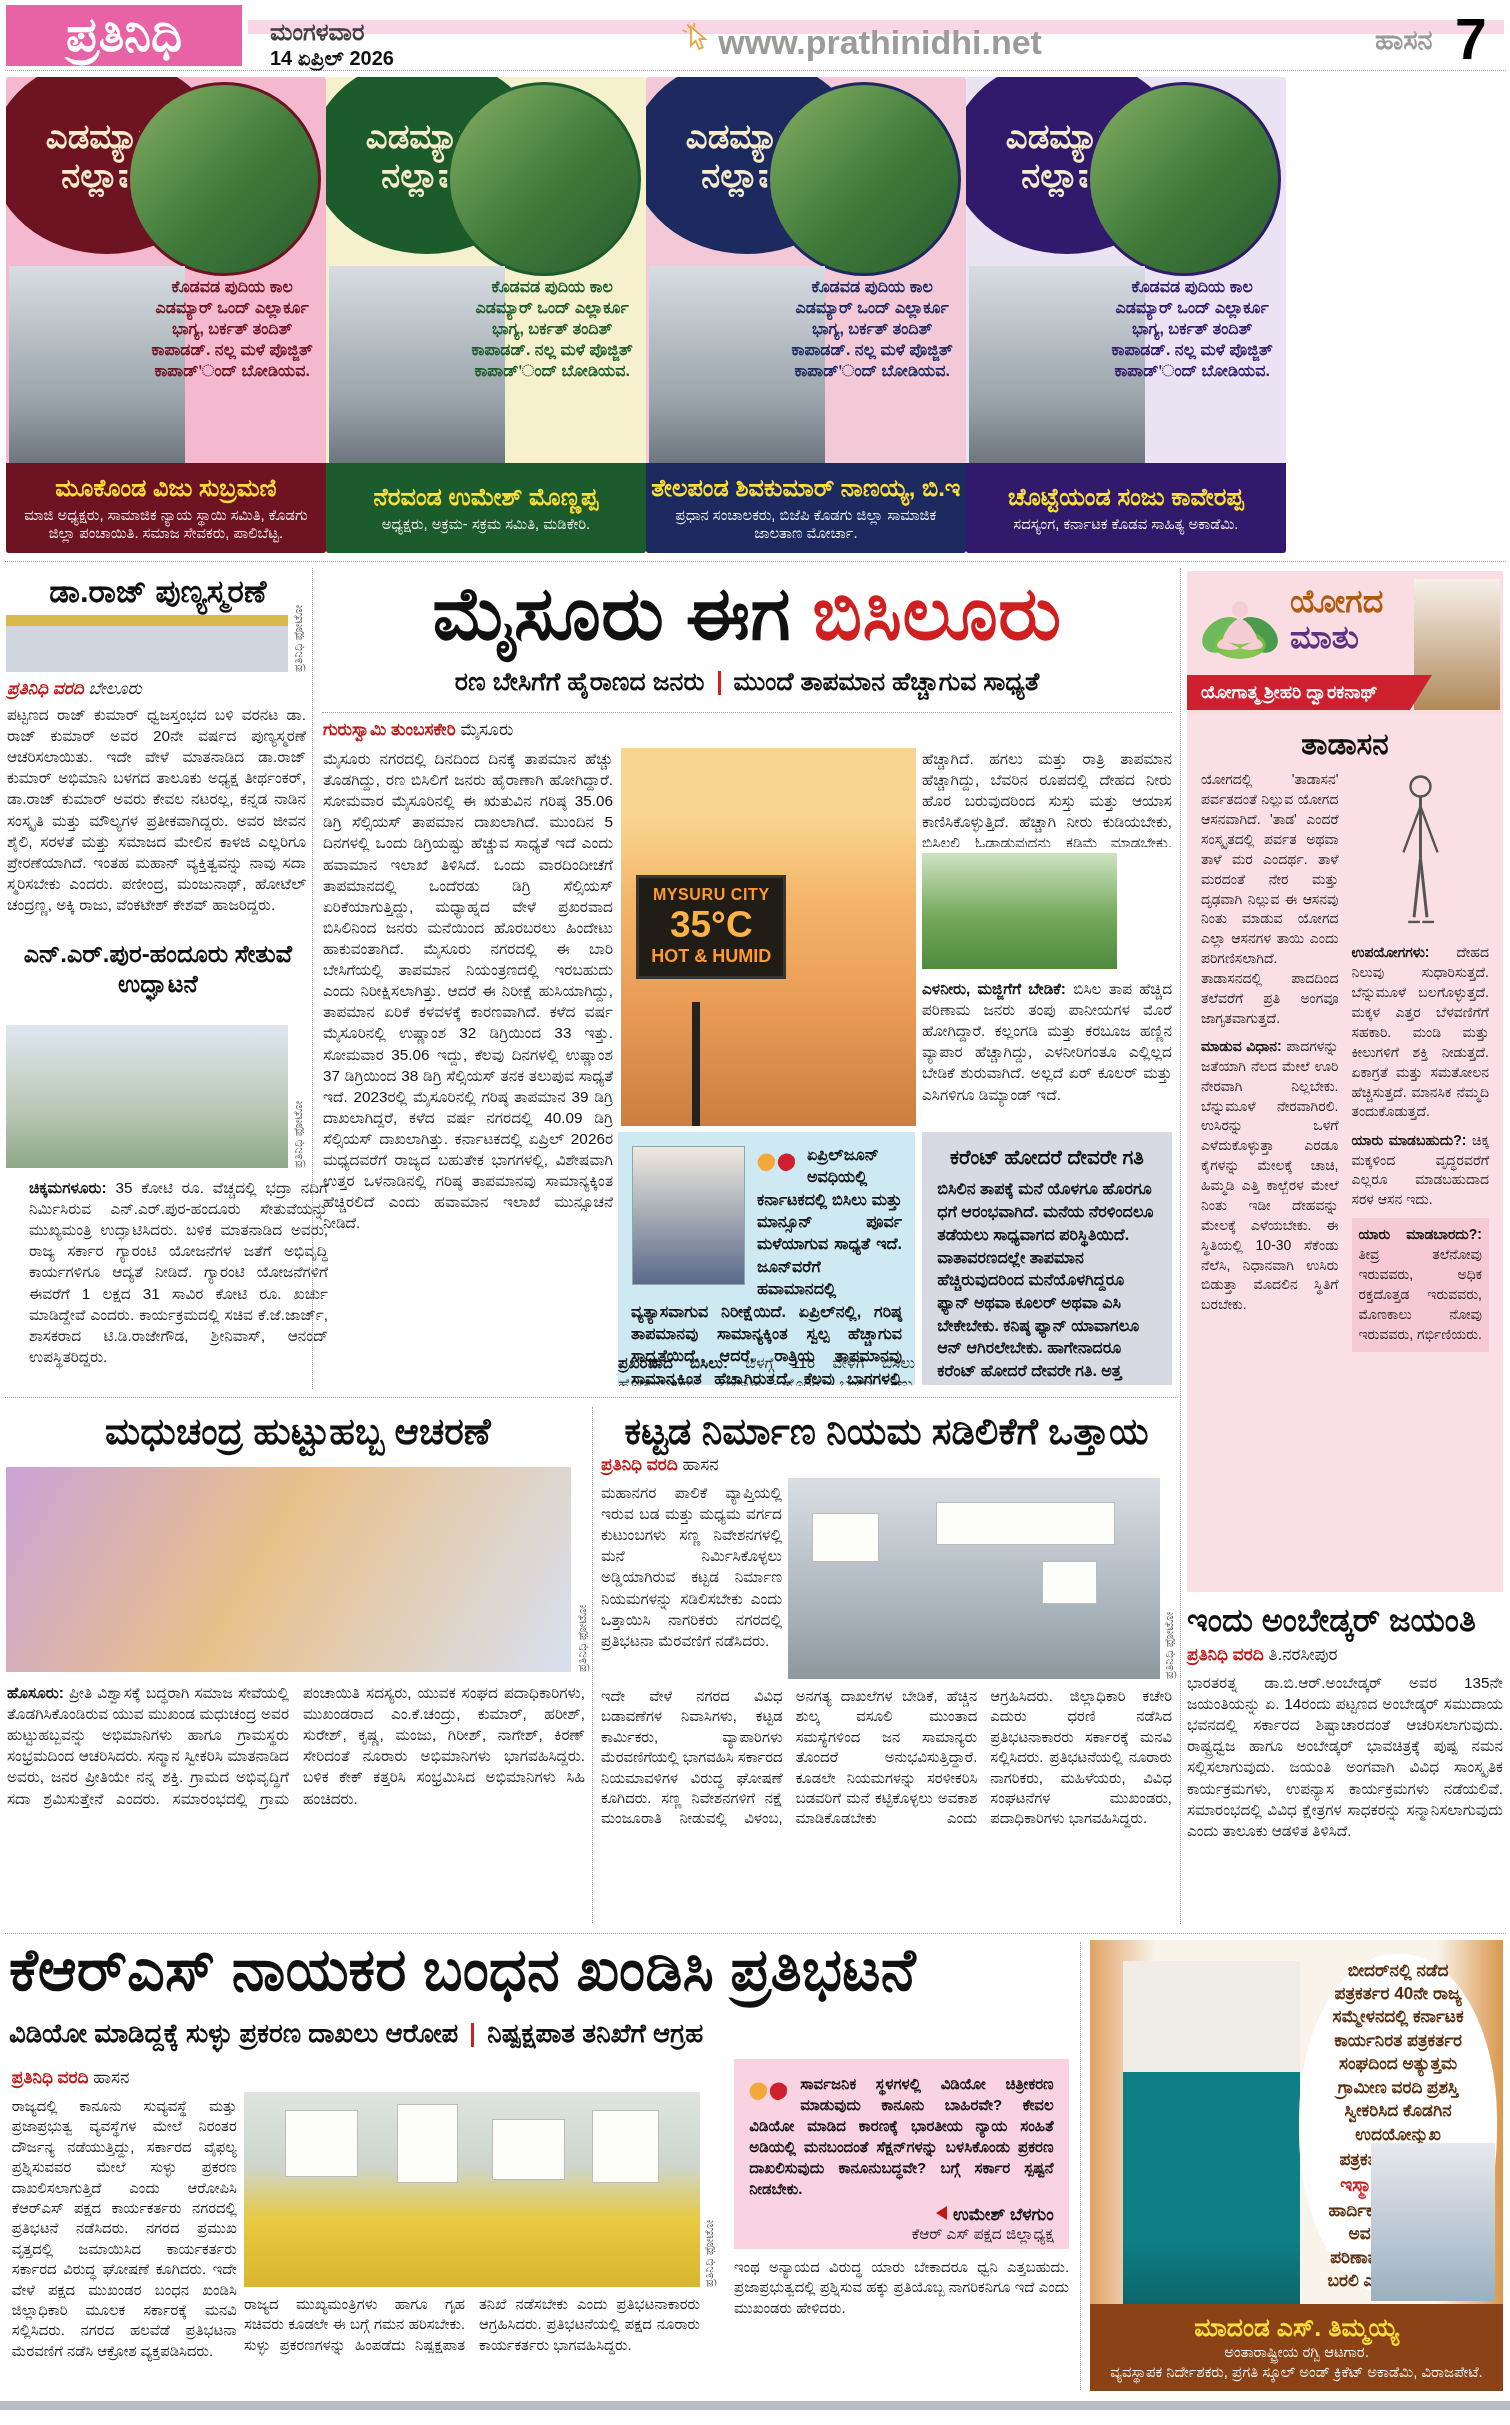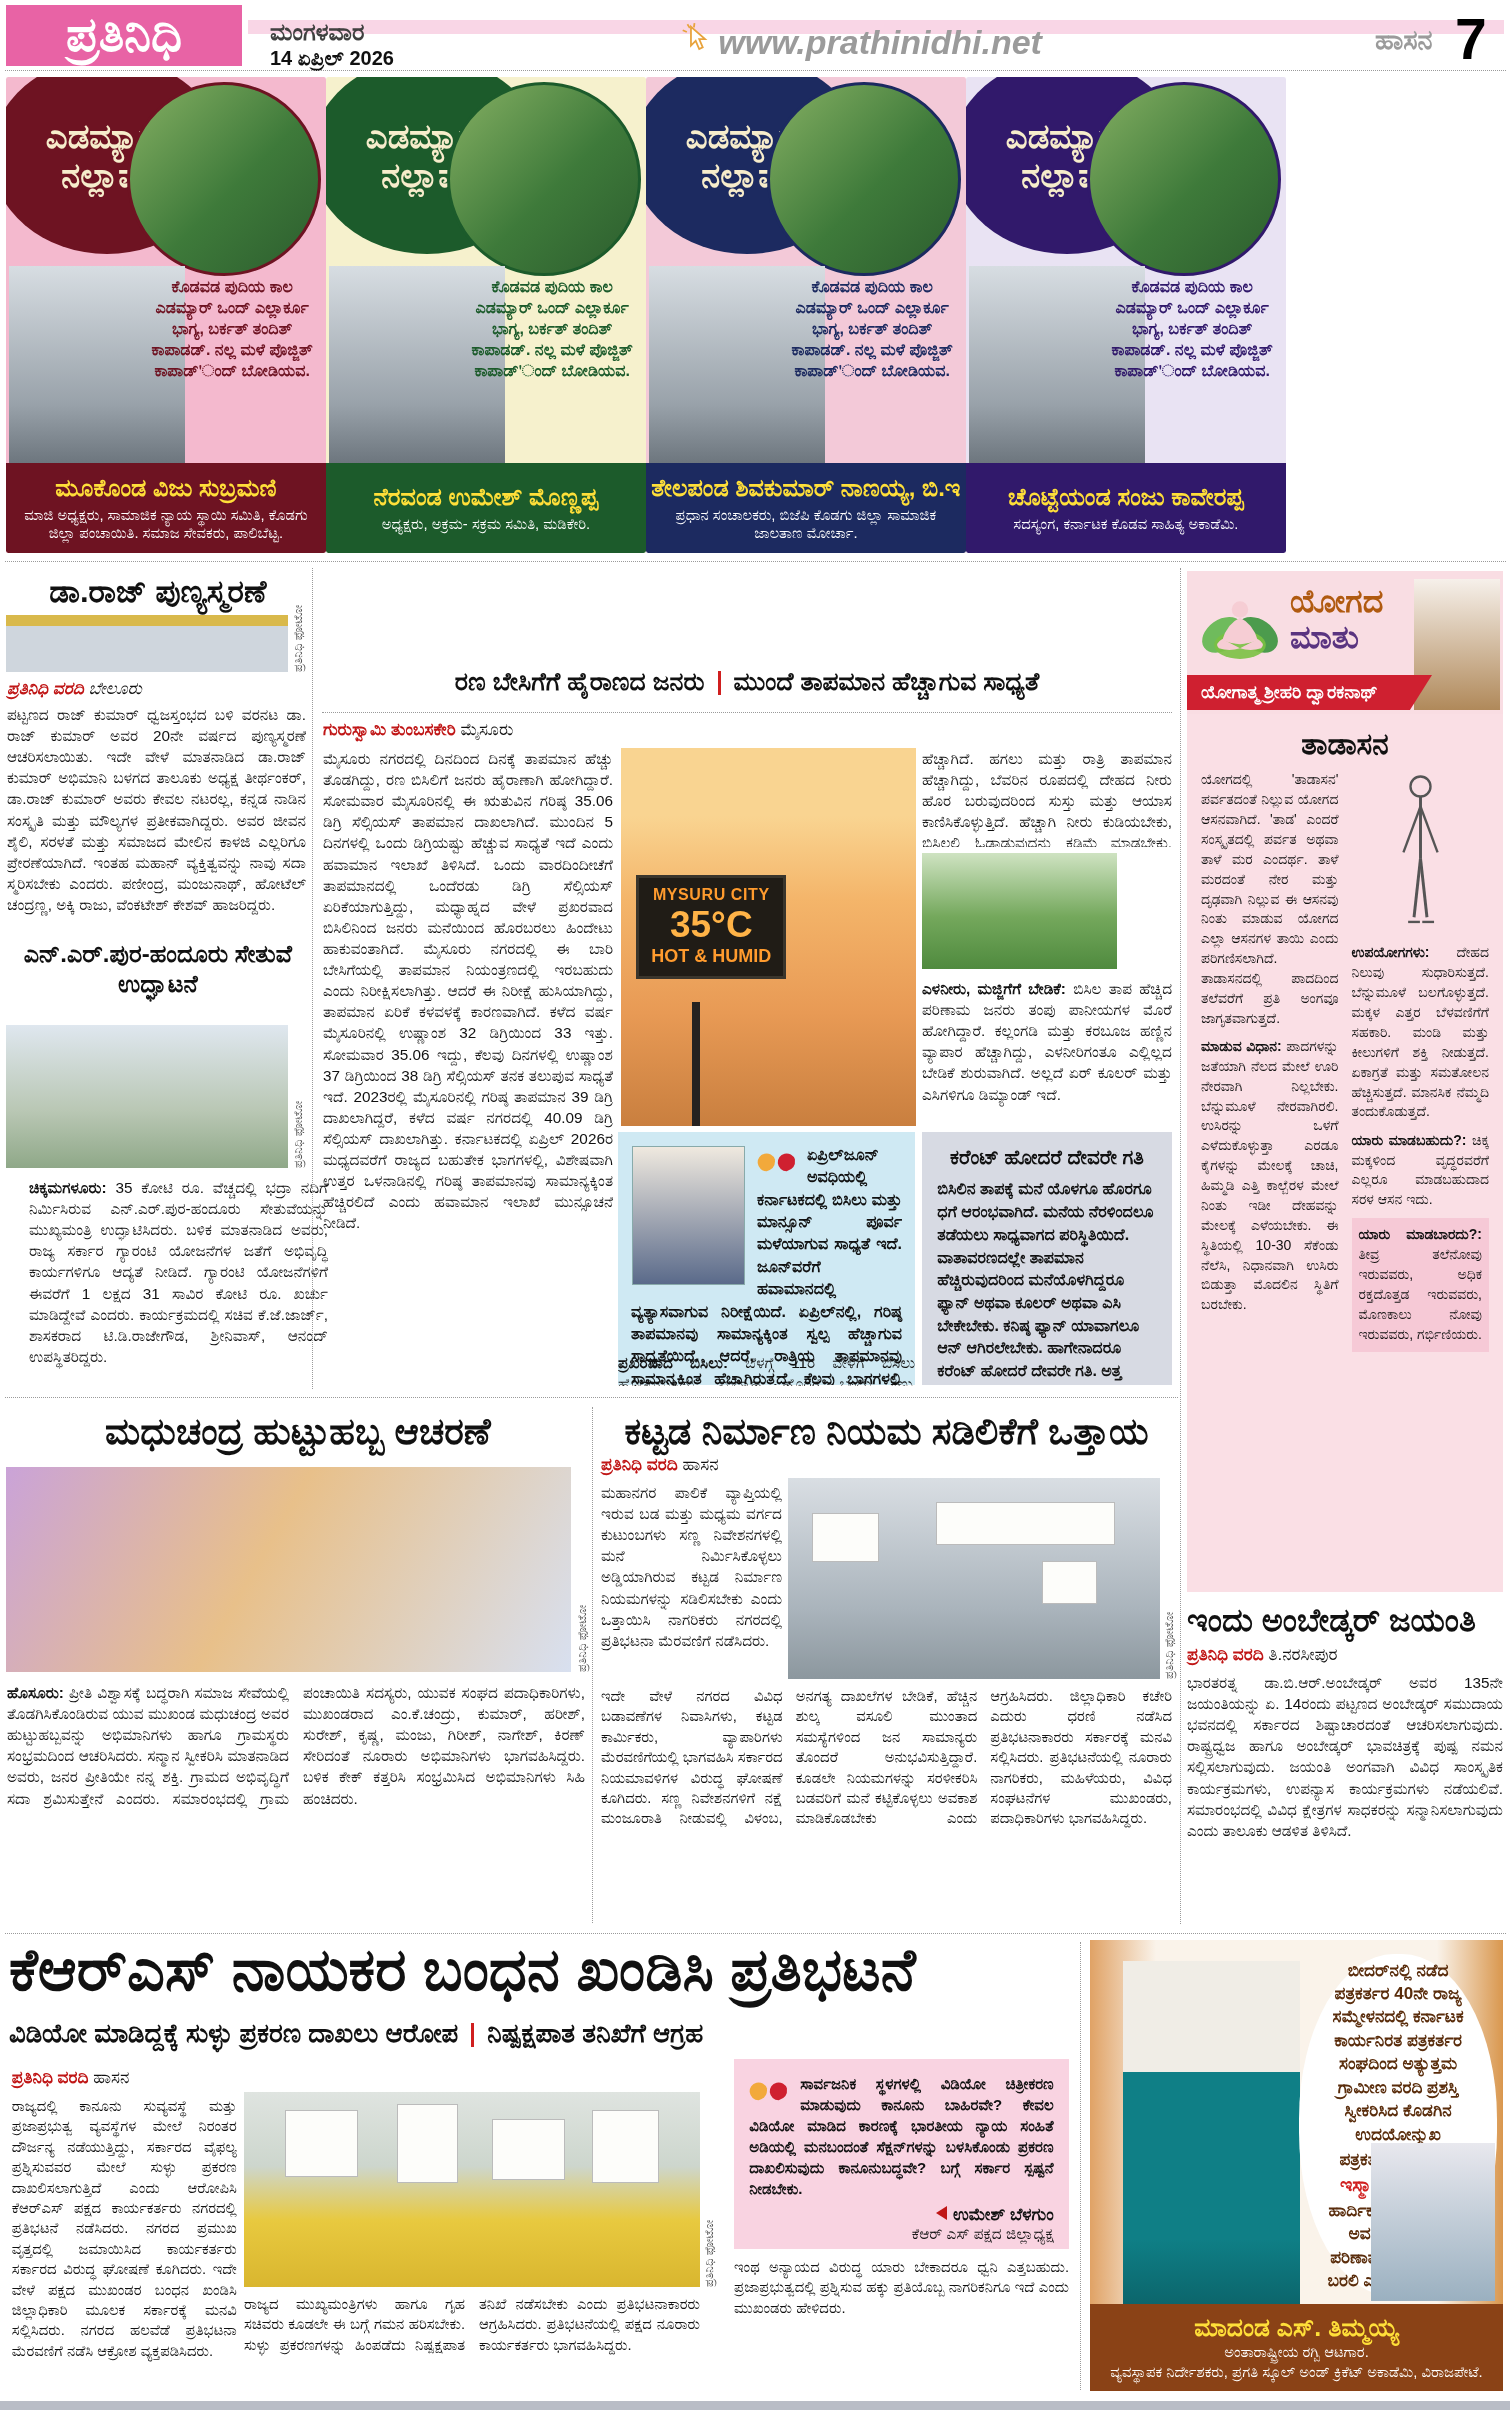--- a/index.html
+++ b/index.html
@@ -15,21 +15,21 @@
   .byline .lbl{color:#c01616;font-weight:bold;}
   .credit{writing-mode:vertical-rl;transform:rotate(180deg);font-size:11.8px;color:#555;white-space:nowrap;}
 
   
   .logo{left:5.9px;top:4.7px;width:236px;height:61px;background:#e863a5;color:#fff;
         display:flex;align-items:center;justify-content:center;font-size:48px;font-weight:bold;}
   .pinkstrip{left:248px;top:20px;width:1256px;height:14px;background:#f9d6e6;}
   .hd-day{left:270px;top:19px;font-size:23.6px;font-weight:bold;color:#404040;}
   .hd-date{left:270px;top:47px;font-size:20px;font-weight:bold;color:#111;}
   .hd-web{left:679px;top:22.4px;display:flex;align-items:center;gap:8.3px;color:#9b9b9b;
-          font-size:34px;font-weight:bold;font-style:italic;}
+          font-size:34px;font-weight:bold;}
   .hd-edition{left:1375px;top:25px;font-size:27px;font-weight:bold;color:#9b9b9b;}
   .hd-page{left:1455px;top:5.9px;font-size:57px;font-weight:bold;color:#000;}
 
   
   .adgrid{left:5.9px;top:77px;width:1280px;height:476px;display:grid;
           grid-template-columns:repeat(4,1fr);gap:0;border-radius:7px;}
   .ad{position:relative;overflow:hidden;border-radius:2.4px;}
   .ad .circle{position:absolute;left:-15.3px;top:-20px;width:232px;height:197px;border-radius:50%;
         display:flex;flex-direction:column;justify-content:center;align-items:center;
         font-weight:bold;font-size:34px;line-height:1.12;background:var(--th);color:var(--cream);}
@@ -261,20 +261,23 @@
   <div class="abs h-bridge">ಎನ್.ಎರ್.ಪುರ-ಹಂದೂರು ಸೇತುವೆ ಉದ್ಘಾಟನೆ</div>
   <div class="abs ph ph-bridge" style="left:5.9px;top:1025px;width:282px;height:143px;"></div>
   <div class="abs credit" style="left:291px;top:1025px;height:143px;">ಪ್ರತಿನಿಧಿ ಫೋಟೋ</div>
   <div class="abs clip body-text" style="left:7px;top:1177px;width:299px;height:212px;margin-left:22px;">
     <span class="bold">ಚಿಕ್ಕಮಗಳೂರು:</span>
     <span> </span><span>35 ಕೋಟಿ ರೂ. ವೆಚ್ಚದಲ್ಲಿ ಭದ್ರಾ ನದಿಗೆ ನಿರ್ಮಿಸಿರುವ ಎನ್.ಎರ್.ಪುರ-ಹಂದೂರು ಸೇತುವೆಯನ್ನು ಮುಖ್ಯಮಂತ್ರಿ ಉದ್ಘಾಟಿಸಿದರು. ಬಳಿಕ ಮಾತನಾಡಿದ ಅವರು, ರಾಜ್ಯ ಸರ್ಕಾರ ಗ್ಯಾರಂಟಿ ಯೋಜನೆಗಳ ಜತೆಗೆ ಅಭಿವೃದ್ಧಿ ಕಾರ್ಯಗಳಿಗೂ ಆದ್ಯತೆ ನೀಡಿದೆ. ಗ್ಯಾರಂಟಿ ಯೋಜನೆಗಳಿಗೆ ಈವರೆಗೆ 1 ಲಕ್ಷದ 31 ಸಾವಿರ ಕೋಟಿ ರೂ. ಖರ್ಚು ಮಾಡಿದ್ದೇವೆ ಎಂದರು. ಕಾರ್ಯಕ್ರಮದಲ್ಲಿ ಸಚಿವ ಕೆ.ಜೆ.ಜಾರ್ಜ್, ಶಾಸಕರಾದ ಟಿ.ಡಿ.ರಾಜೇಗೌಡ, ಶ್ರೀನಿವಾಸ್, ಆನಂದ್ ಉಪಸ್ಥಿತರಿದ್ದರು.</span>
   </div>
 
   <div class="abs dottedv" style="left:312px;top:568px;height:821px;"></div>
 
+  <div class="abs h-mys">
+    <span>ಮೈಸೂರು ಈಗ </span><span class="r">ಬಿಸಿಲೂರು</span>
+  </div>
   <div class="abs sub-mys">
     <span>ರಣ ಬೇಸಿಗೆಗೆ ಹೈರಾಣದ ಜನರು</span><span class="sep"></span><span>ಮುಂದೆ ತಾಪಮಾನ ಹೆಚ್ಚಾಗುವ ಸಾಧ್ಯತೆ</span>
   </div>
   <div class="abs dottedh" style="left:322px;top:712px;width:850px;"></div>
   <div class="abs byline" style="left:323px;top:720px;">
     <span class="lbl">ಗುರುಸ್ವಾಮಿ ತುಂಬಸಕೇರಿ</span>
     <span> </span><span>ಮೈಸೂರು</span>
   </div>
   <div class="abs clip body-text" style="left:323px;top:748px;width:290px;height:636px;">ಮೈಸೂರು ನಗರದಲ್ಲಿ ದಿನದಿಂದ ದಿನಕ್ಕೆ ತಾಪಮಾನ ಹೆಚ್ಚು ತೊಡಗಿದ್ದು, ರಣ ಬಿಸಿಲಿಗೆ ಜನರು ಹೈರಾಣಾಗಿ ಹೋಗಿದ್ದಾರೆ. ಸೋಮವಾರ ಮೈಸೂರಿನಲ್ಲಿ ಈ ಋತುವಿನ ಗರಿಷ್ಠ 35.06 ಡಿಗ್ರಿ ಸೆಲ್ಸಿಯಸ್ ತಾಪಮಾನ ದಾಖಲಾಗಿದೆ. ಮುಂದಿನ 5 ದಿನಗಳಲ್ಲಿ ಒಂದು ಡಿಗ್ರಿಯಷ್ಟು ಹೆಚ್ಚುವ ಸಾಧ್ಯತೆ ಇದೆ ಎಂದು ಹವಾಮಾನ ಇಲಾಖೆ ತಿಳಿಸಿದೆ. ಒಂದು ವಾರದಿಂದೀಚೆಗೆ ತಾಪಮಾನದಲ್ಲಿ ಒಂದೆರಡು ಡಿಗ್ರಿ ಸೆಲ್ಸಿಯಸ್ ಏರಿಕೆಯಾಗುತ್ತಿದ್ದು, ಮಧ್ಯಾಹ್ನದ ವೇಳೆ ಪ್ರಖರವಾದ ಬಿಸಿಲಿನಿಂದ ಜನರು ಮನೆಯಿಂದ ಹೊರಬರಲು ಹಿಂದೇಟು ಹಾಕುವಂತಾಗಿದೆ. ಮೈಸೂರು ನಗರದಲ್ಲಿ ಈ ಬಾರಿ ಬೇಸಿಗೆಯಲ್ಲಿ ತಾಪಮಾನ ನಿಯಂತ್ರಣದಲ್ಲಿ ಇರಬಹುದು ಎಂದು ನಿರೀಕ್ಷಿಸಲಾಗಿತ್ತು. ಆದರೆ ಈ ನಿರೀಕ್ಷೆ ಹುಸಿಯಾಗಿದ್ದು, ತಾಪಮಾನ ಏರಿಕೆ ಕಳವಳಕ್ಕೆ ಕಾರಣವಾಗಿದೆ. ಕಳೆದ ವರ್ಷ ಮೈಸೂರಿನಲ್ಲಿ ಉಷ್ಣಾಂಶ 32 ಡಿಗ್ರಿಯಿಂದ 33 ಇತ್ತು. ಸೋಮವಾರ 35.06 ಇದ್ದು, ಕೆಲವು ದಿನಗಳಲ್ಲಿ ಉಷ್ಣಾಂಶ 37 ಡಿಗ್ರಿಯಿಂದ 38 ಡಿಗ್ರಿ ಸೆಲ್ಸಿಯಸ್ ತನಕ ತಲುಪುವ ಸಾಧ್ಯತೆ ಇದೆ. 2023ರಲ್ಲಿ ಮೈಸೂರಿನಲ್ಲಿ ಗರಿಷ್ಠ ತಾಪಮಾನ 39 ಡಿಗ್ರಿ ದಾಖಲಾಗಿದ್ದರೆ, ಕಳೆದ ವರ್ಷ ನಗರದಲ್ಲಿ 40.09 ಡಿಗ್ರಿ ಸೆಲ್ಸಿಯಸ್ ದಾಖಲಾಗಿತ್ತು. ಕರ್ನಾಟಕದಲ್ಲಿ ಏಪ್ರಿಲ್ 2026ರ ಮಧ್ಯದವರೆಗೆ ರಾಜ್ಯದ ಬಹುತೇಕ ಭಾಗಗಳಲ್ಲಿ, ವಿಶೇಷವಾಗಿ ಉತ್ತರ ಒಳನಾಡಿನಲ್ಲಿ ಗರಿಷ್ಠ ತಾಪಮಾನವು ಸಾಮಾನ್ಯಕ್ಕಿಂತ ಹೆಚ್ಚಿರಲಿದೆ ಎಂದು ಹವಾಮಾನ ಇಲಾಖೆ ಮುನ್ಸೂಚನೆ ನೀಡಿದೆ.</div>
 

